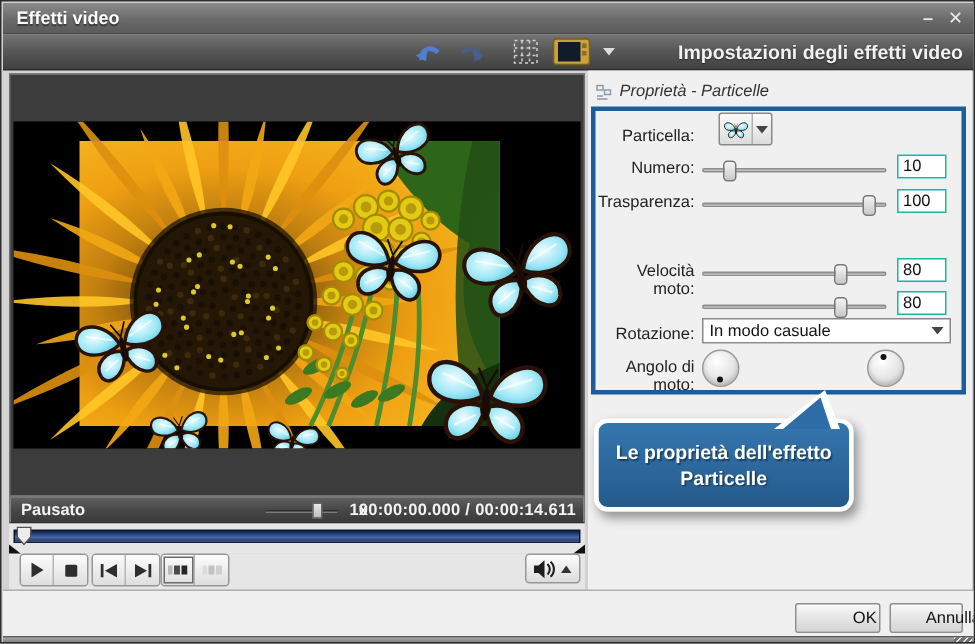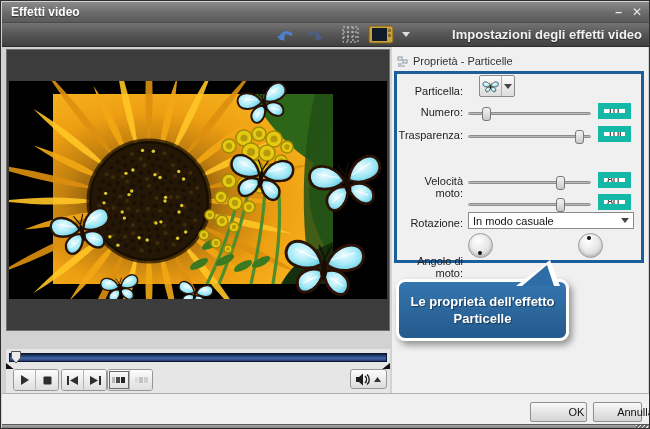--- a/index.html
+++ b/index.html
@@ -45,43 +45,43 @@
   .transport { position:absolute; left:5px; top:368px; width:384px; height:24px; background:#e6e6e6; }
   .btn-group { position:absolute; top:0; display:flex; border:1px solid #979797; border-radius:3px; overflow:hidden; background:linear-gradient(#fcfcfc,#dcdcdc); }
   .t-btn { width:22px; height:20px; display:flex; align-items:center; justify-content:center; border-right:1px solid #b5b5b5; background:linear-gradient(#fcfcfc,#dedede); }
   .t-btn:last-child { border-right:none; }
   .t-btn.focused { outline:1px solid #6a6a6a; outline-offset:-2px; }
   .vol-btn { position:absolute; right:3px; top:0; width:37px; height:20px; display:flex; align-items:center; justify-content:center; gap:3px;
     border:1px solid #979797; border-radius:3px; background:linear-gradient(#fcfcfc,#dcdcdc); }
 
   
   .right-panel { position:absolute; left:391px; top:46px; width:256px; height:347px; background:#f0f0f0; }
-  .panel-header { position:absolute; left:2px; top:6px; height:16px; display:flex; align-items:center; gap:5px; padding-left:3px; }
+  .panel-header { position:absolute; left:2px; top:6px; height:16px; display:flex; align-items:center; gap:5px; padding-left:3px;font-style:italic; }
   .panel-header-text { font-size:11px; color:#333; }
   .blue-box { position:absolute; left:2px; top:24px; width:250px; height:192px; border:3px solid #1c5d9c; background:#f0f0f0; }
 
   .prow { position:absolute; left:0; width:244px; height:20px; }
   .plabel { position:absolute; left:0; width:66px; text-align:right; font-size:11px; color:#222; top:3px; }
   .ptrack { position:absolute; left:71px; top:9px; width:123px; height:3px;
     background:linear-gradient(#9a9a9a,#d8d8d8); border:1px solid #8e8e8e; border-radius:2px; }
   .pthumb { position:absolute; top:-6px; width:9px; height:14px; background:linear-gradient(#f4f4f4,#c9c9c9);
     border:1px solid #787878; border-radius:3px; }
-  .pvalue { position:absolute; left:201px; top:0px; width:33px; height:16px; border:6px solid #14b8a6; background:#fff;
+  .pvalue { position:absolute; left:201px; top:0px; width:33px; height:16px; border:1px solid #14b8a6; background:#fff;
     font-size:11px; color:#111; padding:1px 3px; font-family:"Liberation Sans",sans-serif; }
   .pdrop-particle { position:absolute; left:82px; top:-7px; width:36px; height:22px; border:1px solid #8a8a8a; border-radius:2px;
     background:linear-gradient(#fafafa,#dcdcdc); display:flex; align-items:center; }
   .pdrop-particle .arrow-part { width:13px; height:100%; border-left:1px solid #b0b0b0; display:flex; align-items:center; justify-content:center; }
   .pdrop-wide { position:absolute; left:71px; top:-2px; width:166px; height:17px; border:1px solid #8a8a8a; background:#fff;
     display:flex; align-items:center; font-size:11px; color:#111; padding-left:4px; }
   .pdrop-wide .caret { position:absolute; right:4px; }
   .caret-down { width:0; height:0; border-left:4px solid transparent; border-right:4px solid transparent; border-top:5px solid #444; }
   .dial { position:absolute; width:25px; height:25px; border-radius:50%; border:1px solid #9a9a9a;
     background:radial-gradient(circle at 9px 7px,#ffffff,#e2e2e2 60%,#c8c8c8); box-shadow:inset 0 -2px 3px rgba(0,0,0,.15); }
   .dial-dot { position:absolute; width:4px; height:4px; border-radius:50%; background:#111; }
-  .dlabel { position:absolute; font-size:11px; color:#222; top:7px;margin-top:16px; }
+  .dlabel { position:absolute; font-size:11px; color:#222; top:7px; }
 
   
   .callout { position:absolute; left:395px; top:278px; width:173px; height:62px; z-index:4;
     background:linear-gradient(#3576ae,#245a8c); border:3px solid #fff; border-radius:9px;
     box-shadow:3px 4px 7px rgba(0,0,0,.40); display:flex; flex-direction:column; align-items:center; justify-content:center; }
   .callout-line { color:#fff; font-size:13px; font-weight:bold; line-height:17px; text-shadow:1px 1px 1px rgba(0,0,0,.45); }
   .callout-tail { position:absolute; left:513px; top:257px; z-index:5; }
 
   
   .footer-sep { position:absolute; left:1px; top:392px; width:648px; height:1px; background:#b0b0b0; }
@@ -523,20 +523,29 @@
               <path d="M-5,8 L-16,14" stroke="rgba(255,255,255,0.65)" stroke-width="1.3" fill="none"></path>
               <path d="M5,8 L16,14" stroke="rgba(255,255,255,0.65)" stroke-width="1.3" fill="none"></path>
               <ellipse cx="0" cy="2" rx="2.2" ry="9" fill="#1a0c04"></ellipse>
               <path d="M0,-7 L-5,-17 M0,-7 L5,-17" stroke="#1a0c04" stroke-width="1.2" fill="none"></path>
             </g>
           </g>
       </svg>
     </div>
   </div>
 
+  <div class="status-bar">
+    <span class="status-text">Pausato</span>
+    <span class="speed-wrap">
+      <span class="speed-track"></span>
+      <span class="speed-thumb"></span>
+    </span>
+    <span class="speed-label">1x</span>
+    <span class="time-text">00:00:00.000 / 00:00:14.611</span>
+  </div>
 
   <div class="seek-strip">
     <div class="seek-bar">
       <svg class="seek-marker" width="11" height="13">
         <polygon points="0.5,0.5 9.5,0.5 9.5,7 5,12 0.5,7" fill="#ececec" stroke="#555"></polygon>
       </svg>
     </div>
     <span class="trim-left"></span>
     <span class="trim-right"></span>
   </div>

